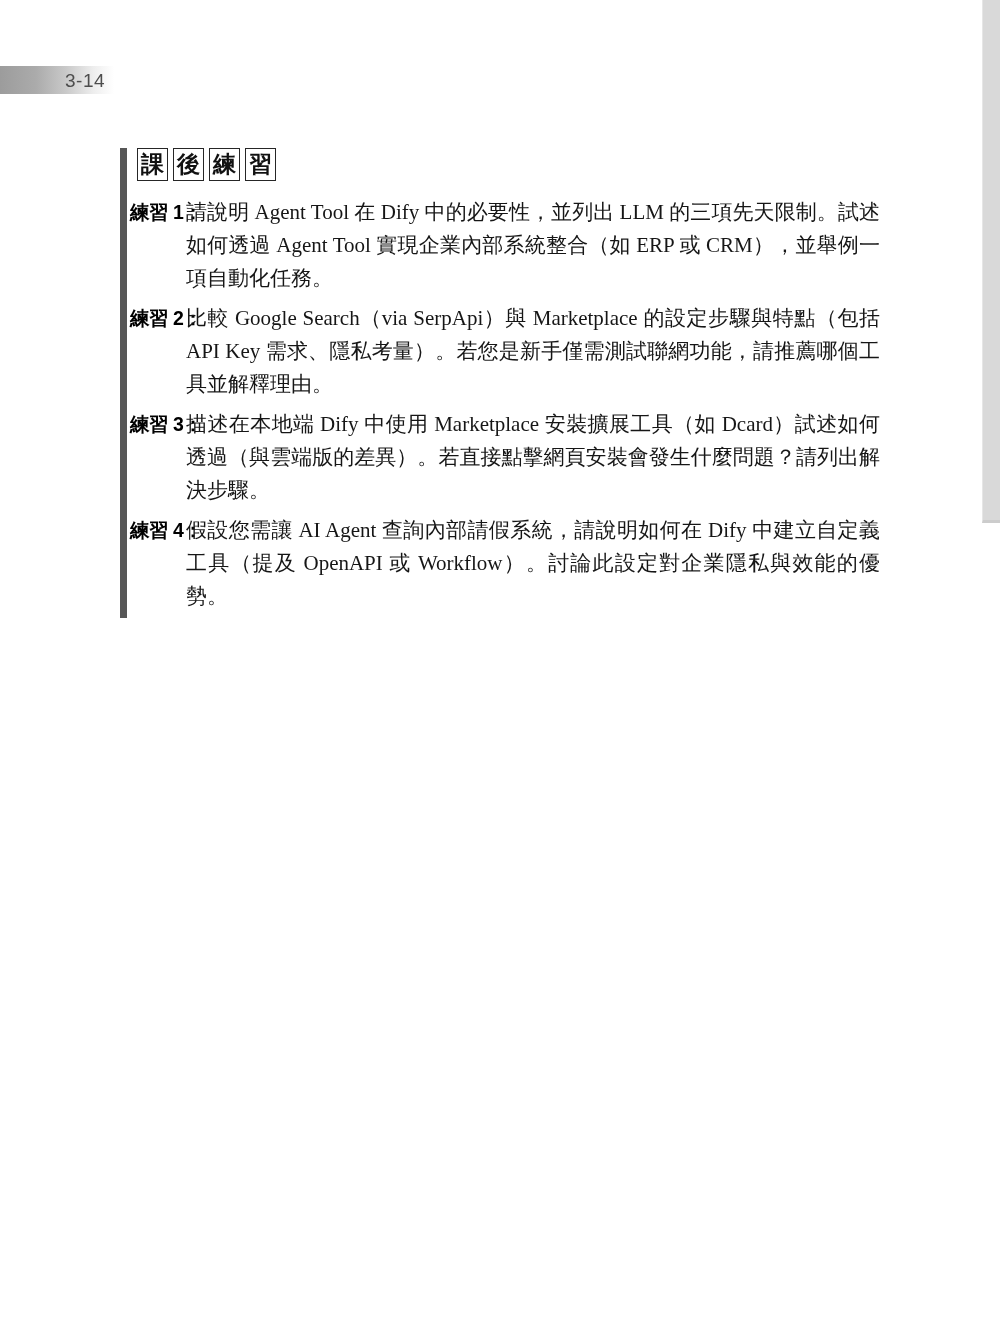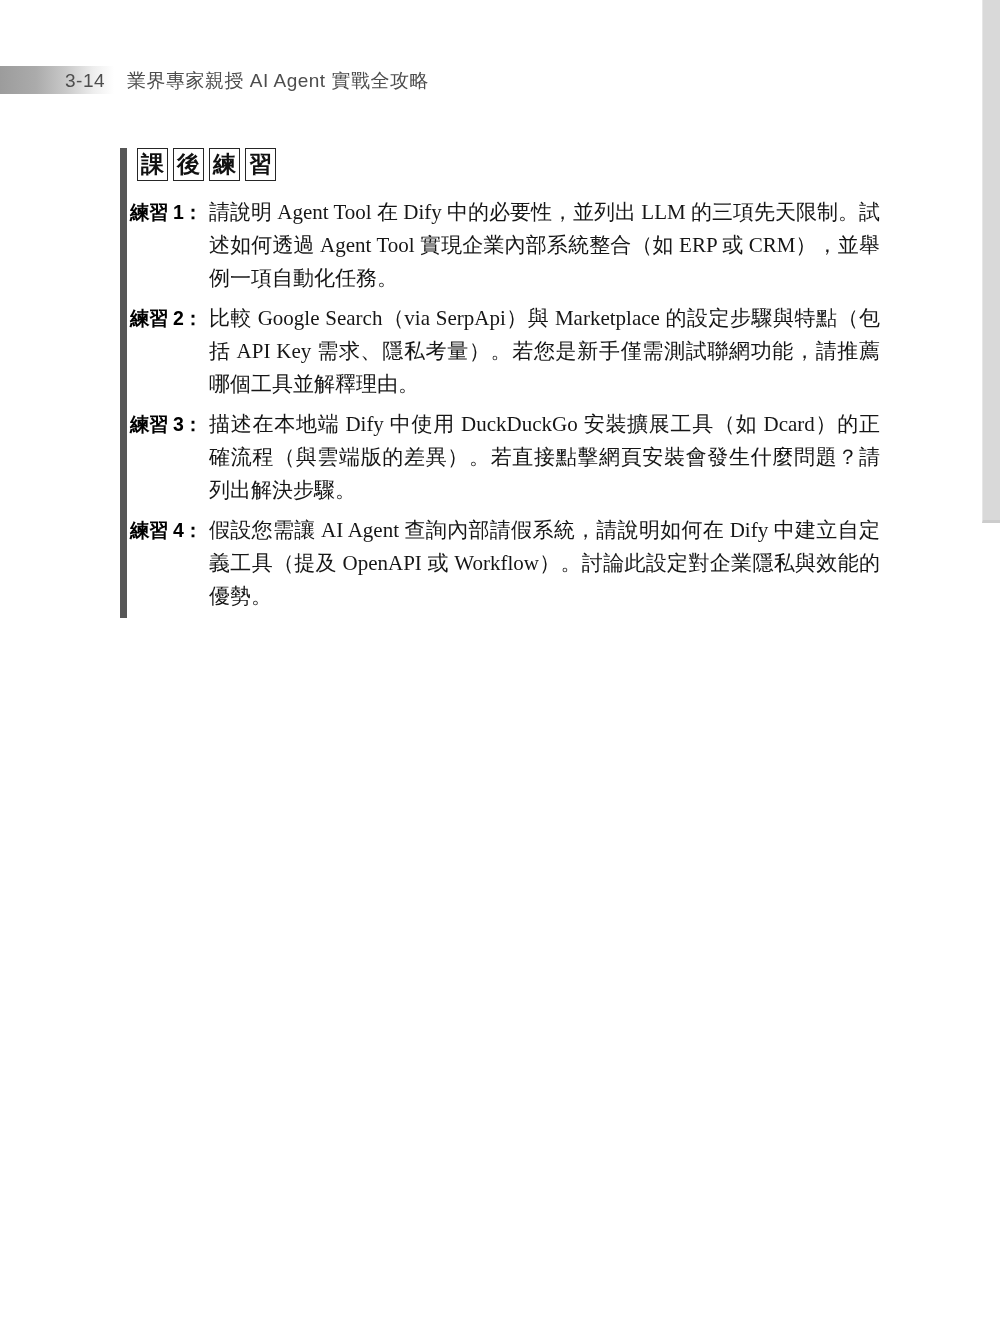--- a/index.html
+++ b/index.html
@@ -27,20 +27,21 @@
     left: 65px;
     top: 69px;
     height: 24px;
     display: flex;
     align-items: center;
     font-family: "Liberation Sans", "DejaVu Sans", sans-serif;
     font-size: 19px;
     color: #4d4d4d;
     letter-spacing: 0.5px;
     white-space: nowrap;
+    gap: 48px;
   }
   .running-header .page-num { margin-right: 22px; }
 
   
   .page-edge-bar {
     position: absolute;
     right: 0;
     top: 0;
     width: 18px;
     height: 523px;
@@ -103,31 +104,29 @@
     color: #000000;
     white-space: nowrap;
     letter-spacing: -0.5px;
   }
   .exercise-text {
     flex: 1 1 auto;
     font-size: 21px;
     line-height: 33px;
     text-align: justify;
     color: #161616;
-    margin-left: 23px;
   }
 </style>
 </head>
 <body>
 
 <div class="header-accent-bar"></div>
 
 <div class="running-header">
   <span class="page-num">3-14</span>
-  <span class="book-title">業界專家親授 AI Agent 實戰全攻略</span>
 </div>
 
 <div class="page-edge-bar"></div>
 
 <div class="section">
   <div class="section-rule"></div>
 
   <div class="section-title-row">
     <div class="title-char-box">課</div>
     <div class="title-char-box">後</div>
@@ -139,20 +138,20 @@
     <div class="exercise">
       <div class="exercise-label">練習 1：</div>
       <div class="exercise-text">請說明 Agent Tool 在 Dify 中的必要性，並列出 LLM 的三項先天限制。試述如何透過 Agent Tool 實現企業內部系統整合（如 ERP 或 CRM），並舉例一項自動化任務。</div>
     </div>
     <div class="exercise">
       <div class="exercise-label">練習 2：</div>
       <div class="exercise-text">比較 Google Search（via SerpApi）與 Marketplace 的設定步驟與特點（包括 API Key 需求、隱私考量）。若您是新手僅需測試聯網功能，請推薦哪個工具並解釋理由。</div>
     </div>
     <div class="exercise">
       <div class="exercise-label">練習 3：</div>
-      <div class="exercise-text">描述在本地端 Dify 中使用 DuckDuckGo 安裝擴展工具（如 Dcard）的正確流程（與雲端版的差異）。若直接點擊網頁安裝會發生什麼問題？請列出解決步驟。</div>
+      <div class="exercise-text">描述在本地端 Dify 中使用 Marketplace 安裝擴展工具（如 Dcard）試述如何透過（與雲端版的差異）。若直接點擊網頁安裝會發生什麼問題？請列出解決步驟。</div>
     </div>
     <div class="exercise">
       <div class="exercise-label">練習 4：</div>
       <div class="exercise-text">假設您需讓 AI Agent 查詢內部請假系統，請說明如何在 Dify 中建立自定義工具（提及 OpenAPI 或 Workflow）。討論此設定對企業隱私與效能的優勢。</div>
     </div>
   </div>
 </div>
 
 </body></html>

